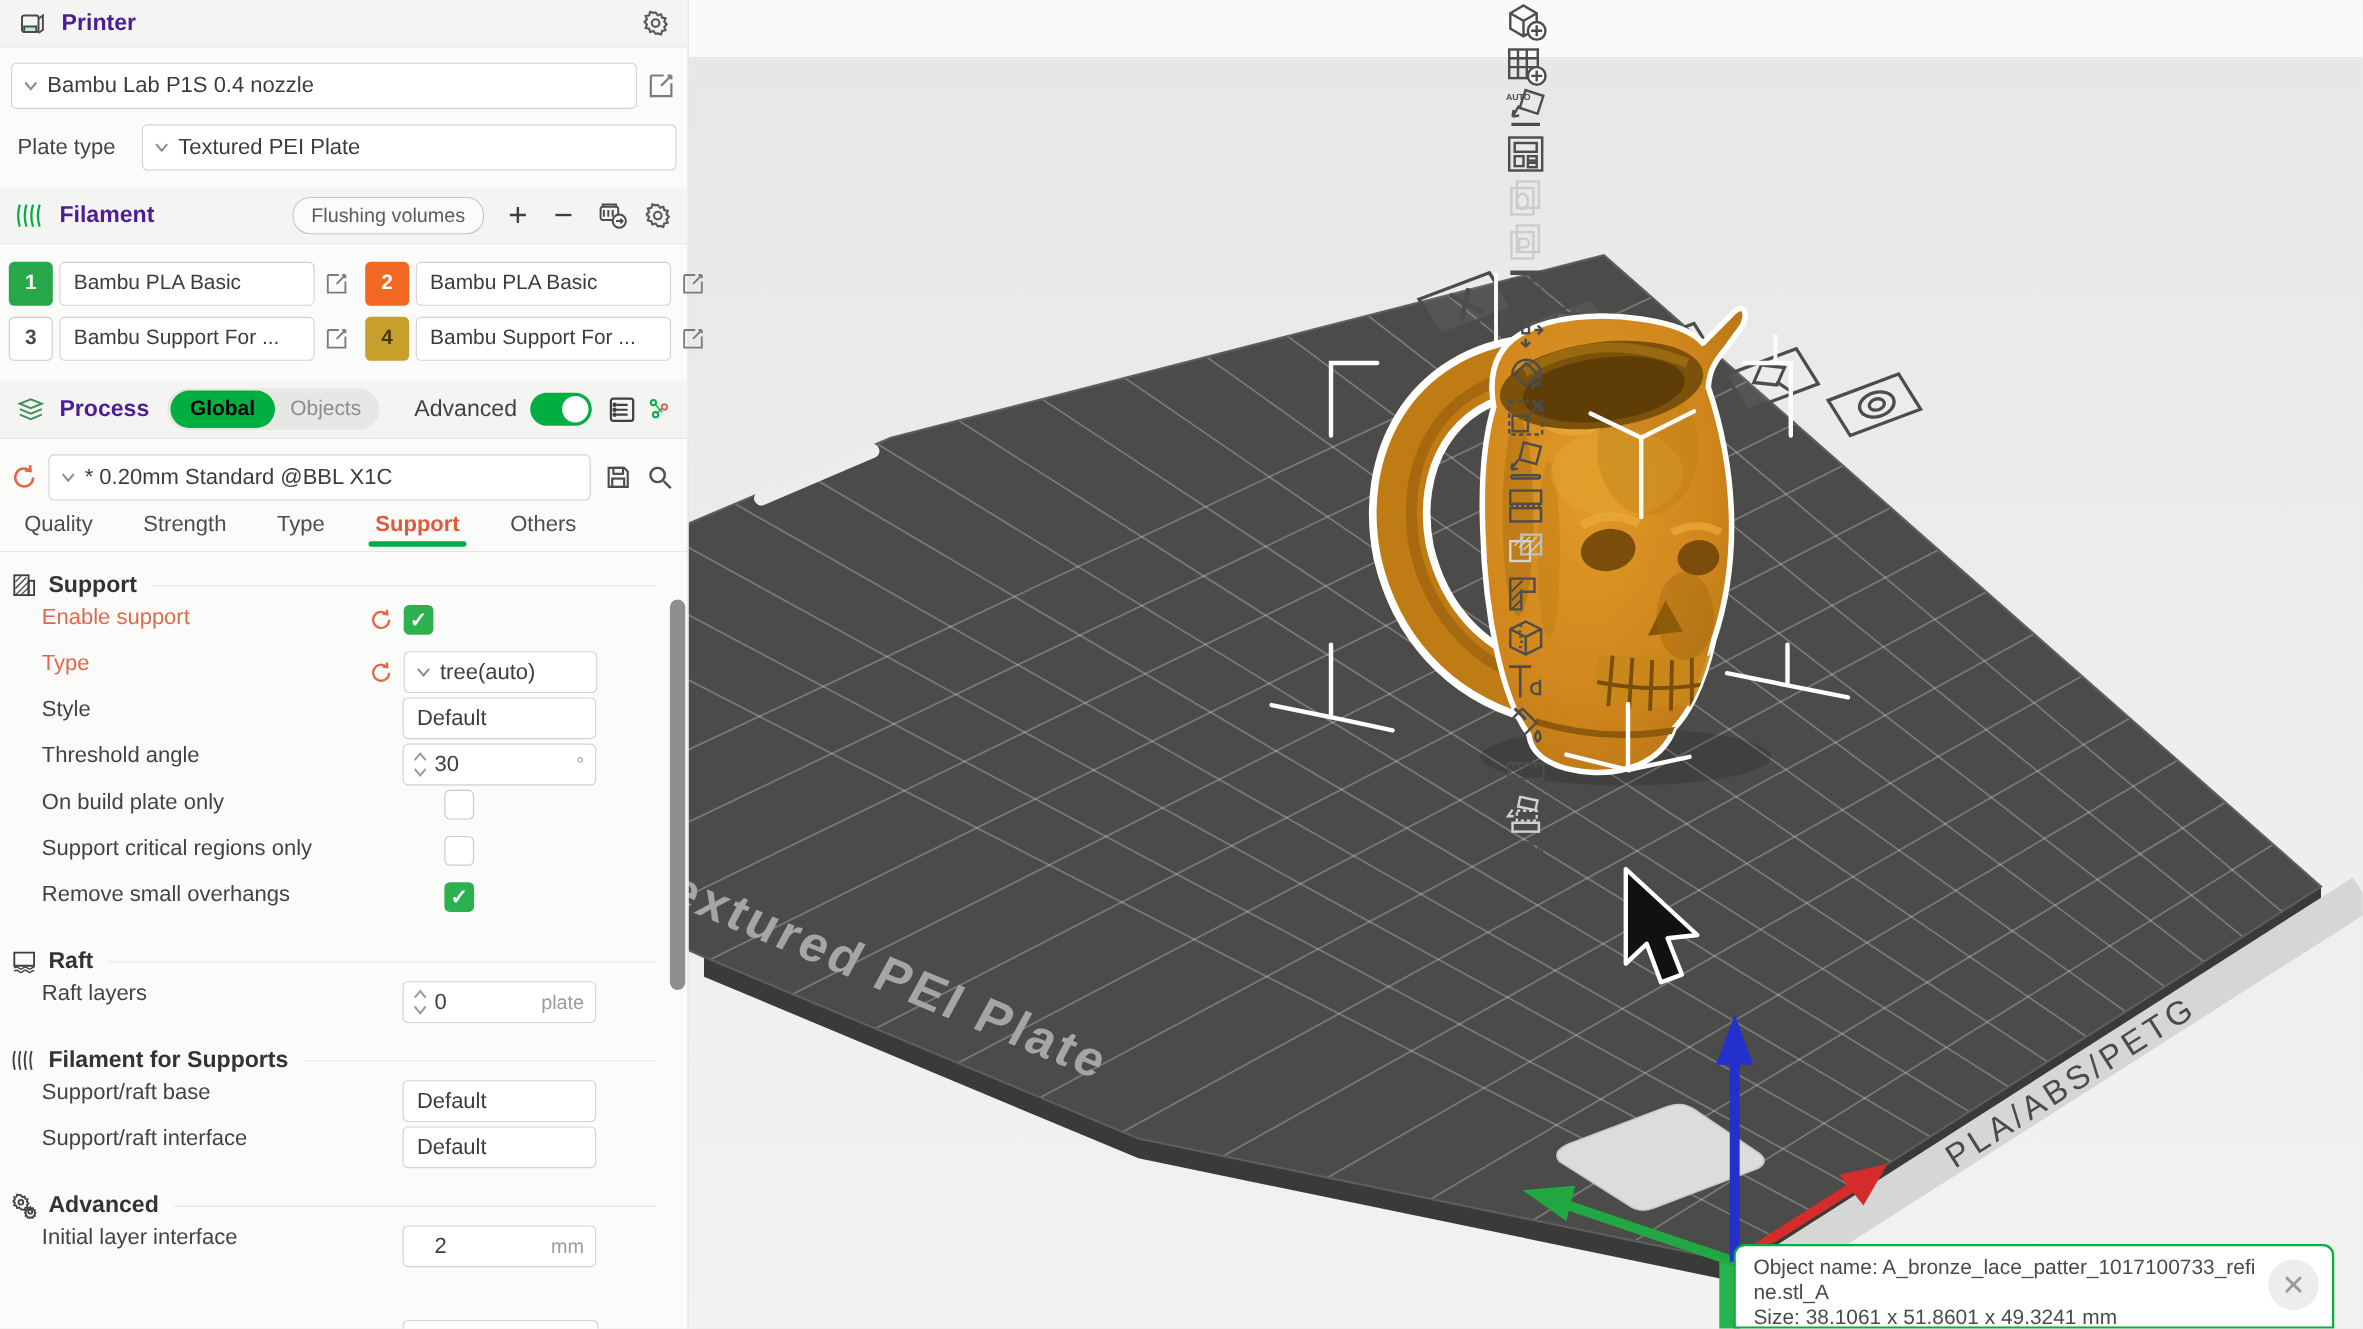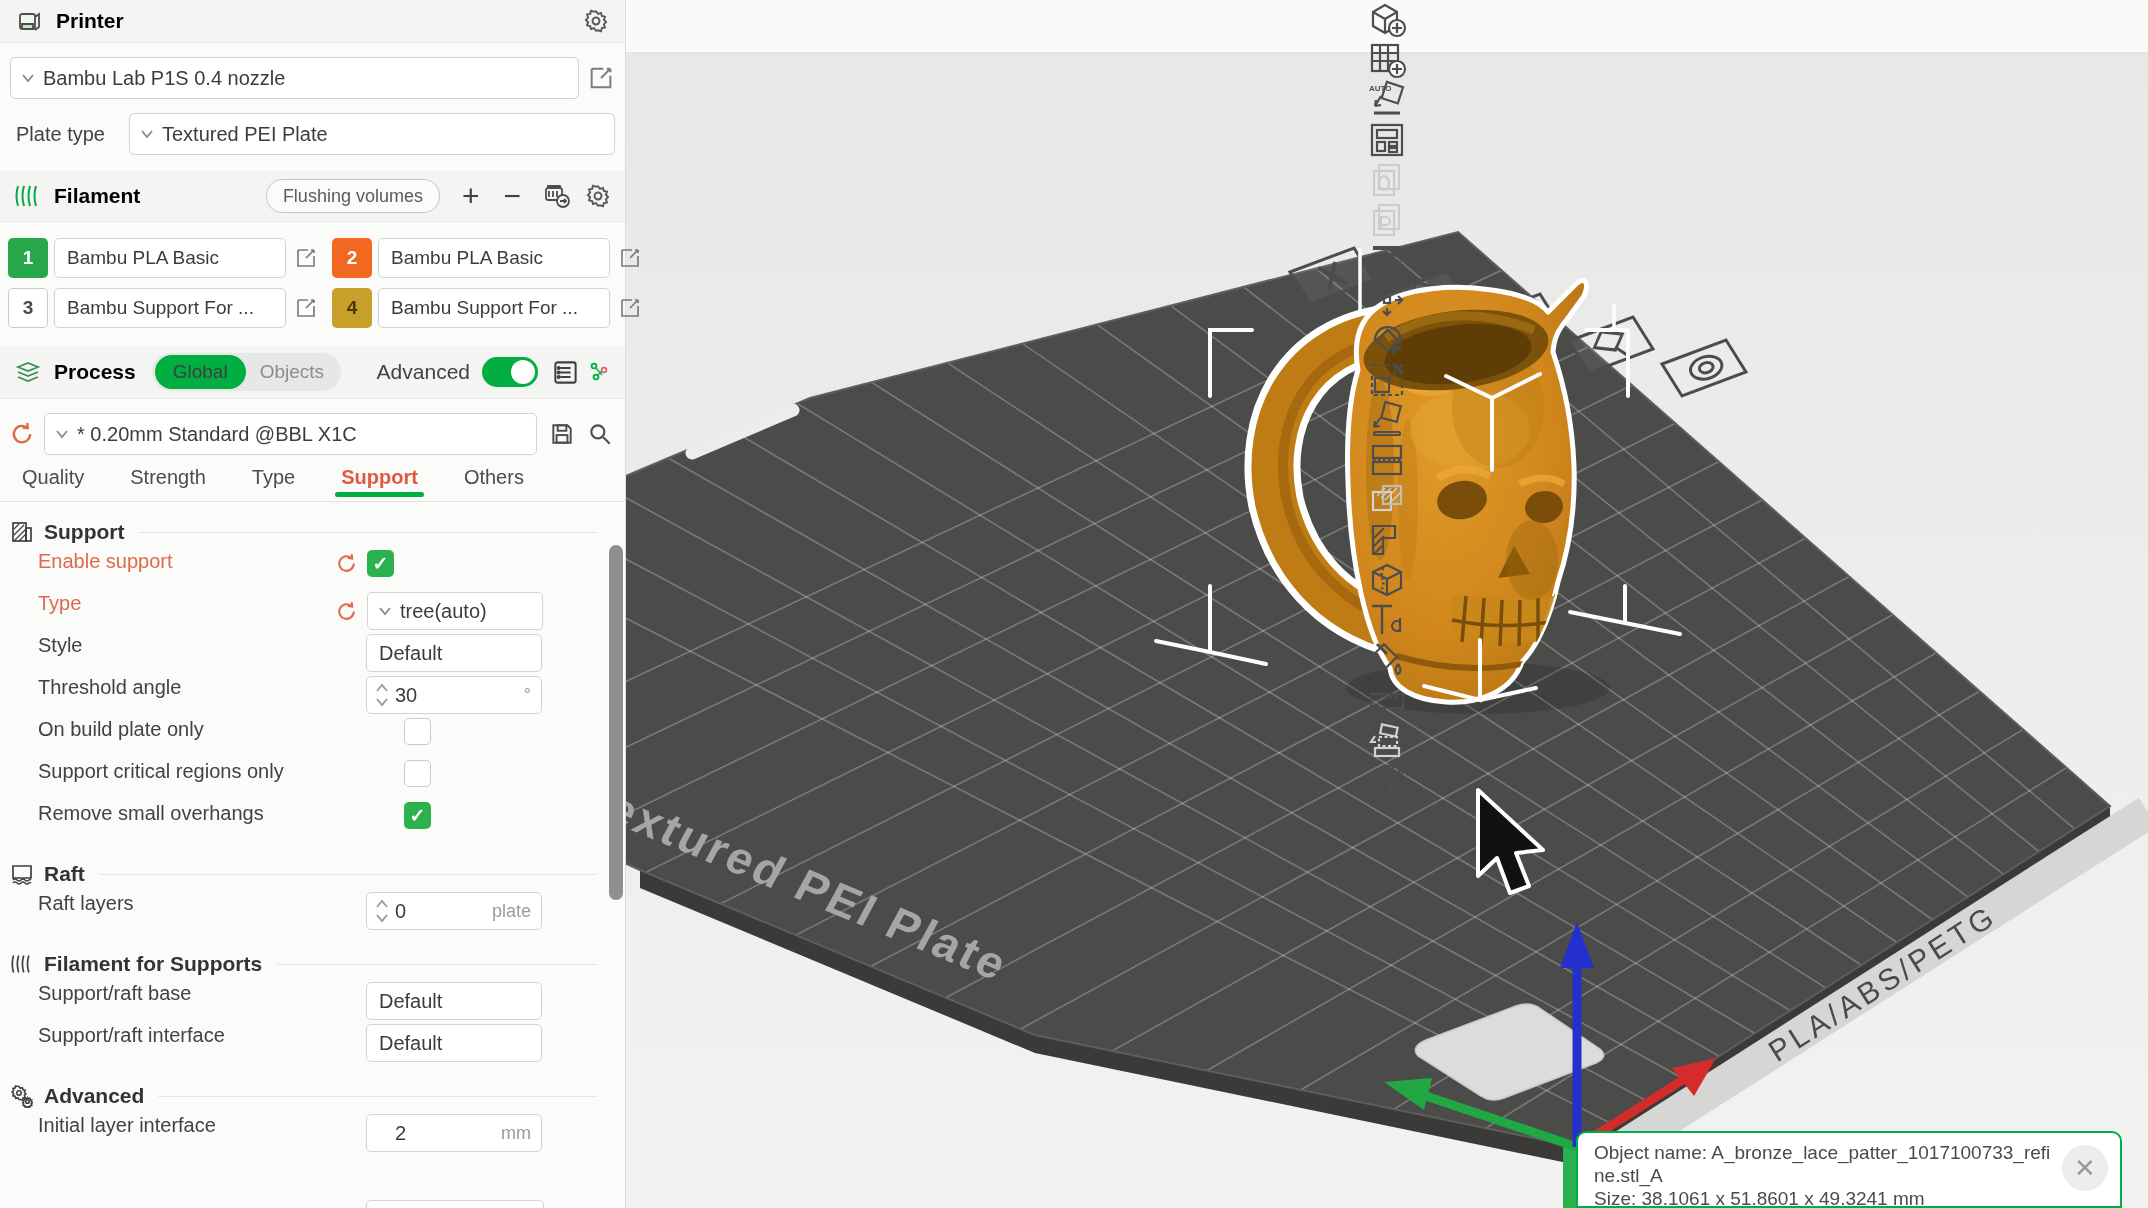--- a/index.html
+++ b/index.html
@@ -1,20 +1,20 @@
 <!DOCTYPE html>
 <html><head>
 <meta charset="utf-8">
 <style>
   html,body{margin:0;padding:0;background:#e9e9e8;font-family:"Liberation Sans",sans-serif;}
   #stage{position:relative;width:2148px;height:1208px;overflow:hidden;background:linear-gradient(#e7e7e6,#f2f2f1);}
   
   #panel{position:absolute;left:0;top:0;width:625px;height:1208px;background:#fbfbfa;border-right:1px solid #dcdcdb;z-index:5;}
   .sect-strip{position:relative;display:flex;align-items:center;background:#f4f4f3;border-bottom:1px solid #e7e7e6;}
-  .sect-title{font-size:21px;font-weight:bold;color:#000000;}
+  .sect-title{font-size:21px;font-weight:bold;color:#4c1d95;}
   .icon-btn{display:flex;align-items:center;justify-content:center;cursor:pointer;}
   .selectbox{display:flex;align-items:center;background:#fff;border:1px solid #d2d2d1;border-radius:5px;color:#3c3c3c;font-size:20px;}
   .chev{width:14px;height:14px;margin:0 8px 0 10px;flex:0 0 auto;}
   .editpen{margin-left:8px;}
   .rowlabel{font-size:20px;color:#424242;}
   .orange{color:#E0694A;}
   .unit{color:#9b9b9a;font-size:18px;}
   .spin{display:flex;align-items:center;background:#fff;border:1px solid #d2d2d1;border-radius:5px;font-size:20px;color:#3c3c3c;}
   .chkbox{width:27px;height:27px;border-radius:5px;box-sizing:border-box;}
   .chk-on{background:#2CB14F;display:flex;align-items:center;justify-content:center;color:#fff;font-size:19px;font-weight:bold;}
@@ -25,21 +25,21 @@
   .prow{position:relative;display:flex;align-items:flex-start;height:42px;margin-left:38px;}
   .ctrl{position:absolute;left:328px;display:flex;align-items:center;}
   .dd176{width:176px;height:38px;box-sizing:border-box;}
   .tabbar{display:flex;align-items:flex-end;height:46px;border-bottom:1px solid #e3e3e2;padding-left:22px;}
   .tab{font-size:20px;color:#4c4c4c;margin-right:46px;padding-bottom:12px;position:relative;cursor:pointer;}
   .tab.active{color:#E2583C;font-weight:bold;}
   .tab.active::after{content:"";position:absolute;left:-6px;right:-6px;bottom:4px;height:5px;border-radius:3px;background:#00AE42;}
   .chipnum{width:40px;height:40px;border-radius:5px;display:flex;align-items:center;justify-content:center;font-size:19px;font-weight:bold;box-sizing:border-box;}
   .chipname{width:232px;height:40px;box-sizing:border-box;display:flex;align-items:center;padding-left:12px;background:#fff;border:1px solid #d2d2d1;border-radius:5px;font-size:19px;color:#3c3c3c;white-space:nowrap;overflow:hidden;}
   .seg{display:flex;align-items:center;background:#e7e7e6;border-radius:19px;height:38px;padding:0 3px;}
-  .seg-on{background:#00AE42;color:#404040;border-radius:17px;height:34px;display:flex;align-items:center;padding:0 18px;font-size:19px;font-weight:normal;}
+  .seg-on{background:#00AE42;color:#000000;border-radius:17px;height:34px;display:flex;align-items:center;padding:0 18px;font-size:19px;font-weight:bold;}
   .seg-off{color:#8c8c8b;font-size:19px;padding:0 14px;}
   .toggle{width:56px;height:30px;border-radius:15px;background:#00AE42;position:relative;cursor:pointer;}
   .toggle .knob{position:absolute;right:3px;top:3px;width:24px;height:24px;border-radius:50%;background:#fff;}
   .pill-btn{border:1px solid #c6c6c5;border-radius:16px;height:32px;display:flex;align-items:center;padding:0 16px;font-size:18px;color:#5b5b5a;background:#fbfbfa;cursor:pointer;}
   .plusminus{font-size:30px;color:#3f3f3f;line-height:1;cursor:pointer;}
   #scrollthumb{position:absolute;left:609px;top:545px;width:14px;height:355px;border-radius:7px;background:#8f8f8e;z-index:6;cursor:pointer;}
   
   #toolbar{position:absolute;left:626px;top:0;width:1522px;height:52px;background:#fafaf9;border-bottom:1px solid #e2e2e1;display:flex;align-items:center;z-index:4;flex-direction:column;}
   .tbi{width:58px;height:44px;display:flex;align-items:center;justify-content:center;cursor:pointer;}
   .tbsep{width:1px;height:34px;background:#cfcfce;margin:0 8px;}

